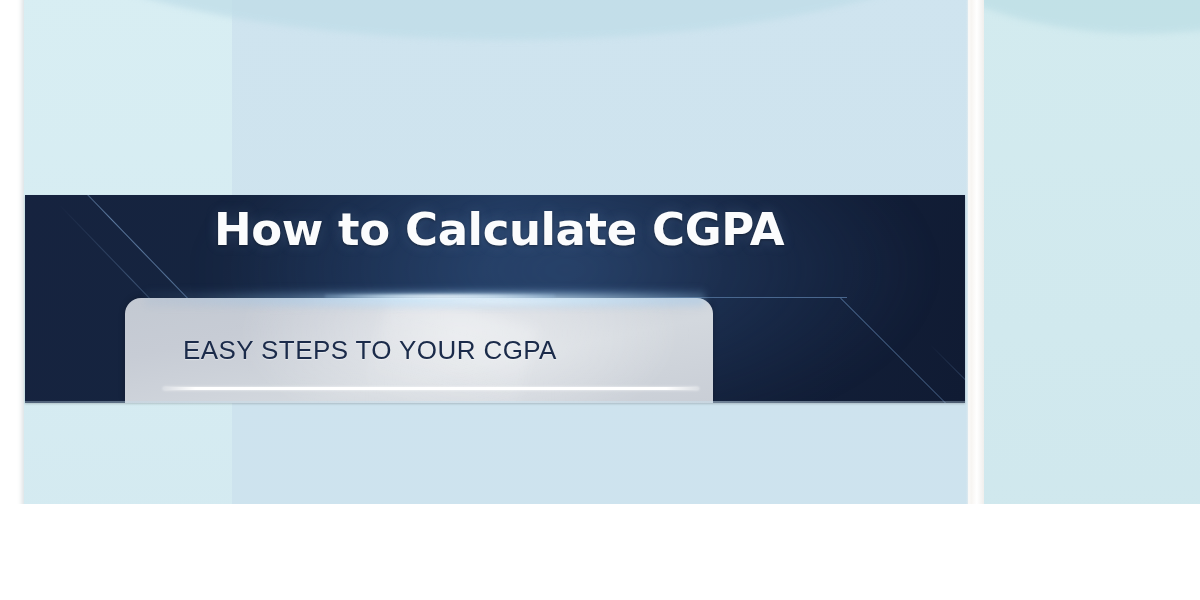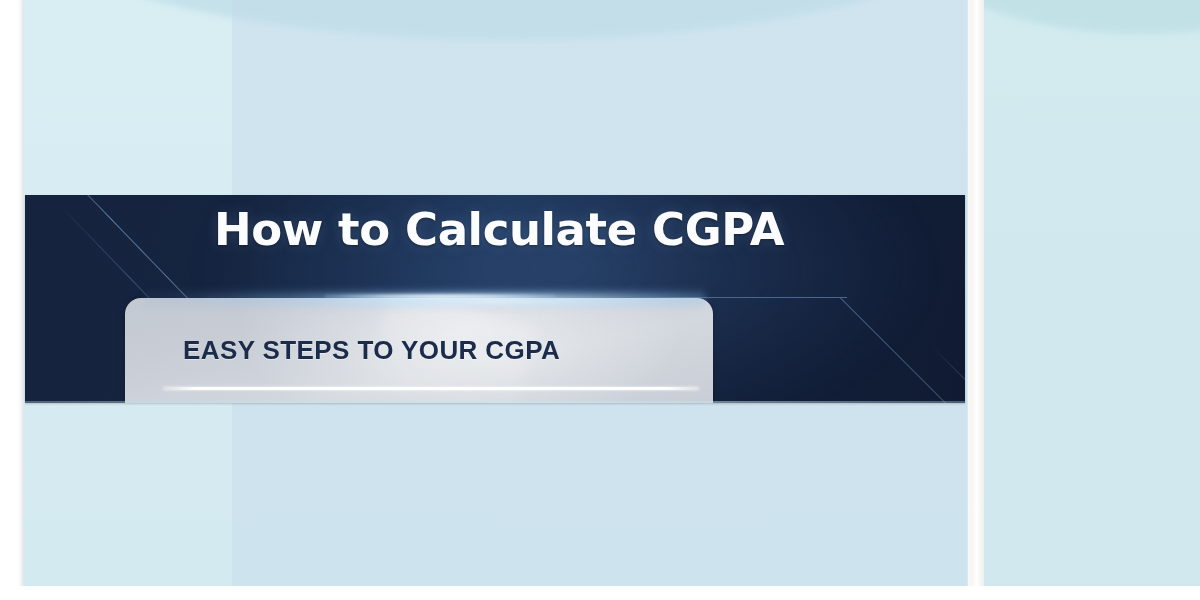--- a/index.html
+++ b/index.html
@@ -9,21 +9,21 @@
     width: 1200px;
     height: 600px;
     overflow: hidden;
     background: #ffffff;
     font-family: "Liberation Sans", sans-serif;
   }
 
   #stage {
     position: relative;
     width: 1200px;
-    height: 586px;
+    height: 504px;
     background: #ffffff;
     overflow: hidden;
   }
 
   
   .panel-left {
     position: absolute;
     left: 24px;
     top: -30px;
     width: 944px;
@@ -289,21 +289,21 @@
     filter: blur(1.8px);
     pointer-events: none;
   }
 
   .sub-title {
     position: absolute;
     left: 58px;
     top: 37px;
     color: #1b2b4a;
     font-family: "Liberation Sans", sans-serif;
-    font-weight: bold;
+    font-weight: normal;
     font-size: 26px;
     letter-spacing: 0.4px;
     white-space: nowrap;
     text-shadow: 0 1px 1px rgba(255,255,255,0.45);
   }
 
   
   .sub-rule {
     position: absolute;
     left: 38px;

